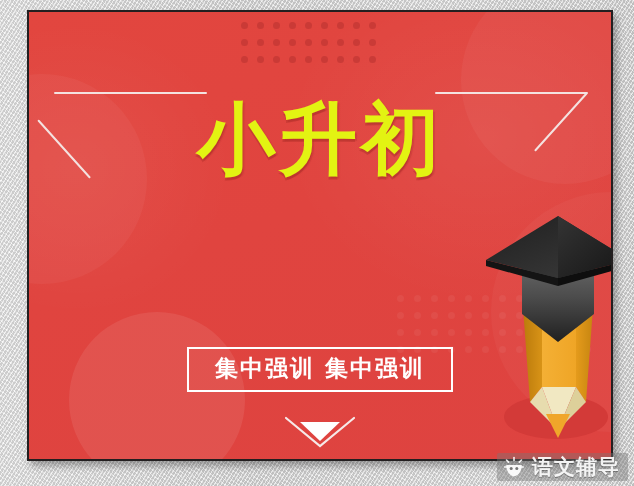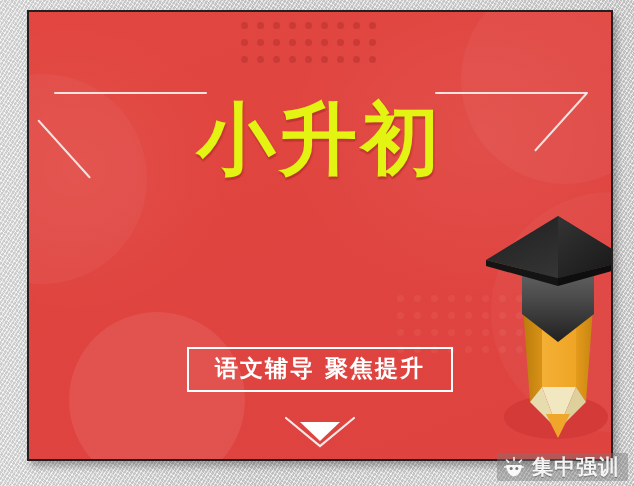--- a/index.html
+++ b/index.html
@@ -207,21 +207,21 @@
       <div class="d" style="left:-9px;top:27px;width:78px;transform:rotate(48deg);transform-origin:left center;"></div>
     </div>
     <div class="bracket" style="left:406px;top:80px;width:160px;height:62px;">
       <div class="h" style="left:0;top:0;width:153px;"></div>
       <div class="d" style="left:152px;top:0px;width:78px;transform:rotate(132deg);transform-origin:left center;"></div>
     </div>
 
     <div class="headline-1">小升初</div>
 
     <div class="sub-box">
-      <div class="txt">语文辅导  聚焦提升</div>
+      <div class="txt">集中强训  集中强训</div>
     </div>
 
     <svg id="down-arrow" viewBox="0 0 74 34">
       <path d="M3 3 L37 31 L71 3" fill="none" stroke="#f6e9e8" stroke-width="2.2" stroke-linecap="round"></path>
       <path d="M17 7 L57 7 L37 26 Z" fill="#ffffff"></path>
     </svg>
 
     <svg id="pencil-group" viewBox="0 0 150 250">
       <defs>
         <linearGradient id="gBodyL" x1="0" y1="0" x2="1" y2="0">
@@ -292,14 +292,14 @@
       <line x1="11" y1="1.5" x2="11" y2="4.5"></line>
       <line x1="3.5" y1="4" x2="5.6" y2="6.1"></line>
       <line x1="18.5" y1="4" x2="16.4" y2="6.1"></line>
       <line x1="1.6" y1="11" x2="4.4" y2="11"></line>
       <line x1="20.4" y1="11" x2="17.6" y2="11"></line>
     </g>
     <path d="M3.2 9 C3.2 16.5 8 20.3 11 20.3 C14 20.3 18.8 16.5 18.8 9 Z" fill="rgba(255,255,255,.92)"></path>
     <circle cx="8.2" cy="12.6" r="1.5" fill="rgba(110,110,110,.95)"></circle>
     <circle cx="13.8" cy="12.6" r="1.5" fill="rgba(110,110,110,.95)"></circle>
   </svg>
-  <span class="wm-text">集中强训</span>
+  <span class="wm-text">语文辅导</span>
 </div>
 
 </body></html>

